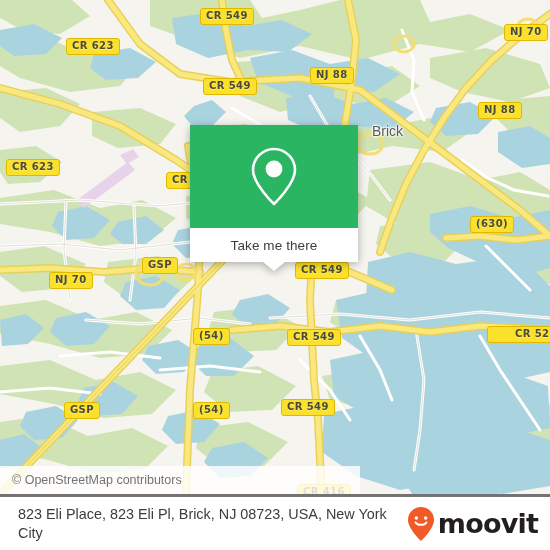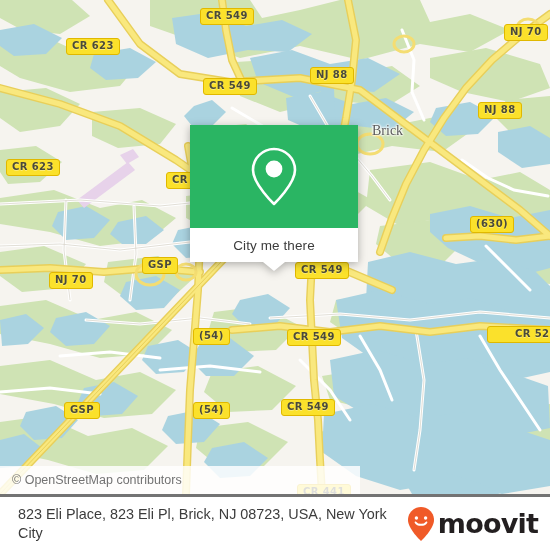--- a/index.html
+++ b/index.html
@@ -36,21 +36,21 @@
     font-weight: bold;
     letter-spacing: .4px;
     padding: 1px 5px 2px 5px;
     line-height: 12px;
     white-space: nowrap;
     text-shadow: 0 1px 0 rgba(255,255,255,.35);
   }
   .placelabel {
     position: absolute;
     color: #5a5a5a;
-    font-family: Liberation Serif, serif;
+    font-family: Liberation Sans, sans-serif;
     font-size: 14px;
     white-space: nowrap;
     text-shadow: 1px 0 2px #fff, -1px 0 2px #fff, 0 1px 2px #fff, 0 -1px 2px #fff;
   }
 
   
   #popup {
     position: absolute;
     left: 190px; top: 125px;
     width: 168px;
@@ -328,37 +328,37 @@
     <div class="shield" style="left:470px;  top:216px;">(630)</div>
     <div class="shield" style="left:142px;  top:257px;">GSP</div>
     <div class="shield" style="left:49px;   top:272px;">NJ 70</div>
     <div class="shield" style="left:295px;  top:262px;">CR 549</div>
     <div class="shield" style="left:193px;  top:328px;">(54)</div>
     <div class="shield" style="left:287px;  top:329px;">CR 549</div>
     <div class="shield" style="left:487px;  top:326px;padding-left:27px;">CR 528</div>
     <div class="shield" style="left:64px;   top:402px;">GSP</div>
     <div class="shield" style="left:193px;  top:402px;">(54)</div>
     <div class="shield" style="left:281px;  top:399px;">CR 549</div>
-    <div class="shield" style="left:297px;  top:484px;">CR 441</div>
+    <div class="shield" style="left:297px;  top:484px;">CR 416</div>
 
     <div class="placelabel" style="left:372px; top:123px;">Brick</div>
 
     <div id="attribution">
       <span>© OpenStreetMap contributors</span>
     </div>
 
     <div id="popup">
       <div id="popup-head">
         <svg width="48" height="62" viewBox="0 0 48 62">
           <path d="M24 3 C12.4 3 3 12.4 3 24 C3 38 24 58 24 58 C24 58 45 38 45 24 C45 12.4 35.6 3 24 3 Z" fill="none" stroke="#ffffff" stroke-width="2.6" stroke-linejoin="round"></path>
           <circle cx="24" cy="23" r="8.4" fill="#ffffff"></circle>
         </svg>
       </div>
       <div id="popup-foot">
-        <span id="popup-foot-label">City me there</span>
+        <span id="popup-foot-label">Take me there</span>
         <div id="popup-tail"></div>
       </div>
     </div>
   </div>
 
   <div id="bottombar">
     <div id="addr">823 Eli Place, 823 Eli Pl, Brick, NJ 08723, USA, New York City</div>
     <div id="brand">
       <svg width="30" height="36" viewBox="0 0 30 36">
         <path d="M15 1 C7.8 1 2 6.8 2 14 C2 23 15 35 15 35 C15 35 28 23 28 14 C28 6.8 22.2 1 15 1 Z" fill="#f05a28"></path>

